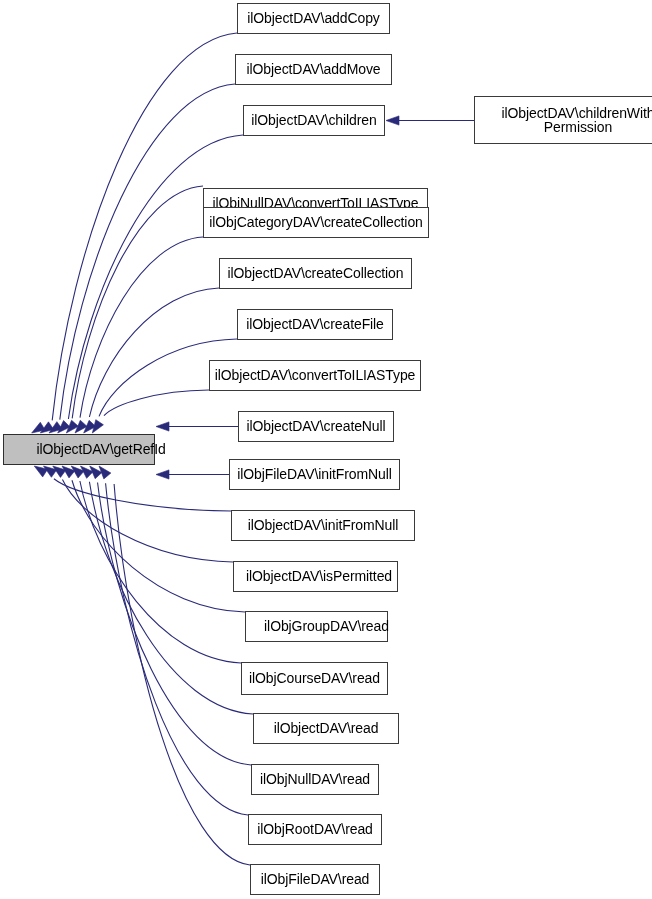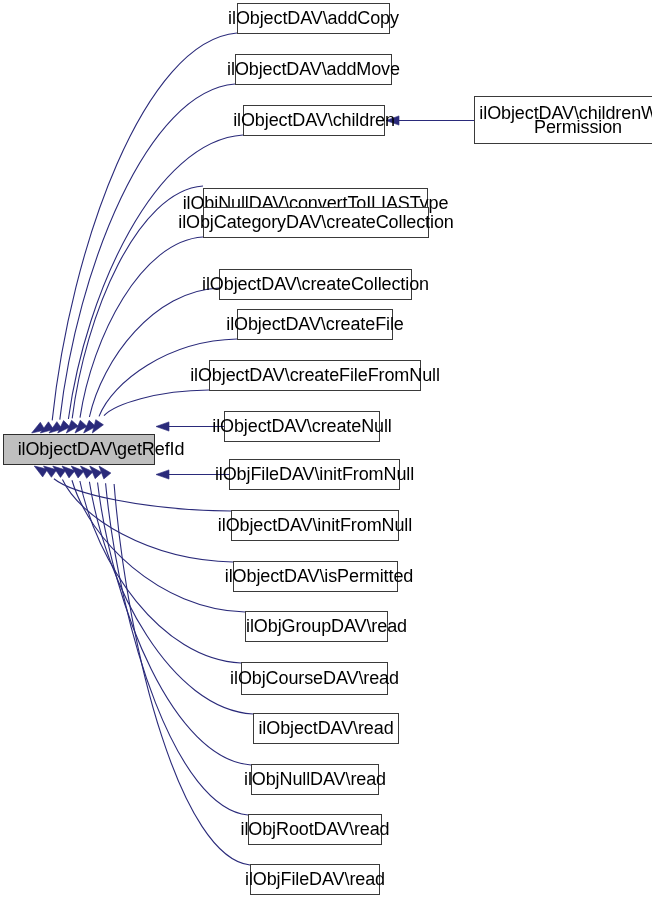--- a/index.html
+++ b/index.html
@@ -33,21 +33,21 @@
     fill: #2a2a7a;
     stroke: #2a2a7a;
     stroke-width: 0.6;
   }
   .node {
     position: absolute;
     box-sizing: border-box;
     border: 1px solid #3a3a3a;
     background: #ffffff;
     color: #000000;
-    font-size: 18px;
+    font-size: 14px;
     line-height: 14.5px;
     display: flex;
     align-items: center;
     justify-content: center;
     text-align: center;
     white-space: pre-line;
     letter-spacing: -0.1px;
   }
   .node.current {
     background: #bfbfbf;
@@ -98,26 +98,26 @@
       <path class="edge-path" d="M 474 120.5 L 398 120.5"></path>
       <polygon class="arrow-head" points="386,120.5 399,115.9 399,125.1"></polygon>
     </svg>
   <div id="node-layer">
       <div class="node current" style="left: 3px; top: 434px; width: 152px; height: 31px; padding-left: 44px;">ilObjectDAV\getRefId</div>
       <div class="node" style="left: 237px; top: 3px; width: 153px; height: 31px;">ilObjectDAV\addCopy</div>
       <div class="node" style="left: 235px; top: 54px; width: 157px; height: 31px;">ilObjectDAV\addMove</div>
       <div class="node" style="left: 243px; top: 105px; width: 142px; height: 31px;">ilObjectDAV\children</div>
       <div class="node" style="left: 203px; top: 156px; width: 225px; height: 31px; margin-top: 32px;">ilObjNullDAV\convertToILIASType</div>
       <div class="node" style="left: 203px; top: 207px; width: 226px; height: 31px;">ilObjCategoryDAV\createCollection</div>
-      <div class="node" style="left: 219px; top: 258px; width: 193px; height: 31px; margin-top: 11px;">ilObjectDAV\createCollection</div>
+      <div class="node" style="left: 219px; top: 258px; width: 193px; height: 31px;">ilObjectDAV\createCollection</div>
       <div class="node" style="left: 237px; top: 309px; width: 156px; height: 31px;">ilObjectDAV\createFile</div>
-      <div class="node" style="left: 209px; top: 360px; width: 212px; height: 31px;">ilObjectDAV\createFileFromNull</div>
-      <div class="node" style="left: 224px; top: 411px; width: 156px; height: 31px;">ilObjectDAV\createNull</div>
+      <div class="node" style="left: 209px; top: 360px; width: 212px; height: 31px;">ilObjectDAV\convertToILIASType</div>
+      <div class="node" style="left: 238px; top: 411px; width: 156px; height: 31px;">ilObjectDAV\createNull</div>
       <div class="node" style="left: 229px; top: 459px; width: 171px; height: 31px;">ilObjFileDAV\initFromNull</div>
-      <div class="node" style="left: 231px; top: 510px; width: 168px; height: 31px;">ilObjectDAV\initFromNull</div>
+      <div class="node" style="left: 231px; top: 510px; width: 184px; height: 31px;">ilObjectDAV\initFromNull</div>
       <div class="node" style="left: 233px; top: 561px; width: 165px; height: 31px; padding-left: 7px;">ilObjectDAV\isPermitted</div>
       <div class="node" style="left: 245px; top: 611px; width: 143px; height: 31px; padding-left: 20px;">ilObjGroupDAV\read</div>
       <div class="node" style="left: 241px; top: 662px; width: 147px; height: 33px;">ilObjCourseDAV\read</div>
       <div class="node" style="left: 253px; top: 713px; width: 146px; height: 31px;">ilObjectDAV\read</div>
       <div class="node" style="left: 251px; top: 764px; width: 128px; height: 31px;">ilObjNullDAV\read</div>
       <div class="node" style="left: 248px; top: 814px; width: 134px; height: 31px;">ilObjRootDAV\read</div>
       <div class="node" style="left: 250px; top: 864px; width: 130px; height: 31px;">ilObjFileDAV\read</div>
       <div class="node" style="left: 474px; top: 96px; width: 208px; height: 48px;">ilObjectDAV\childrenWith
 Permission</div>
     </div>

